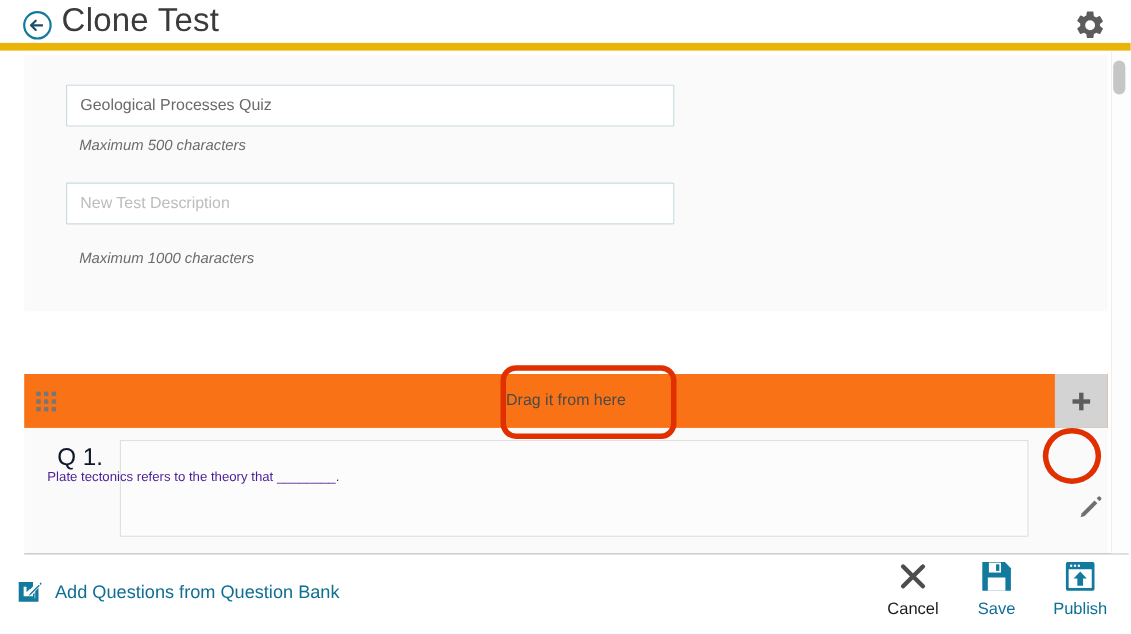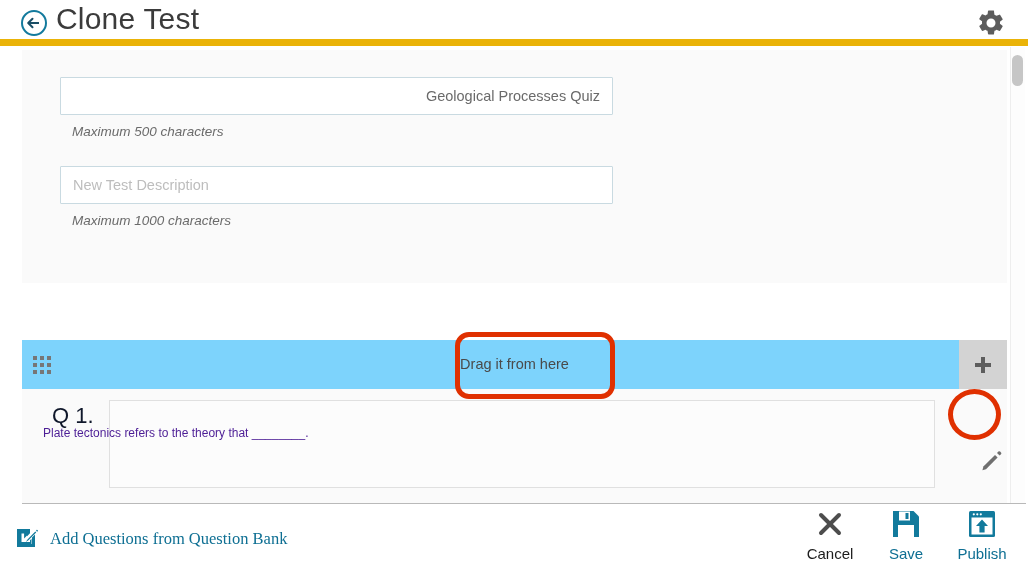--- a/index.html
+++ b/index.html
@@ -63,47 +63,47 @@
     background: #ffffff;
     box-sizing: border-box;
     font-family: "Liberation Sans", sans-serif;
     font-size: 14.5px;
     color: #6a6a6a;
     padding: 0 12px;
     outline: none;
     border-radius: 1px;
   }
   .field-input::placeholder { color: #bdbdbd; }
-  #title-field { top: 27px; text-align: right; }
+  #title-field { top: 27px; }
   #desc-field  { top: 116px; }
   .helper-text {
     position: absolute;
     left: 38px;
     font-size: 13.5px;
     font-style: italic;
     color: #6b6b6b;
     font-family: "Liberation Sans", sans-serif;
     margin-left: 12px;
   }
   #title-helper { top: 74px; }
-  #desc-helper  { top: 163px; text-align: center; }
+  #desc-helper  { top: 177px; text-align: center; }
 
   
   .questions-panel {
     position: absolute;
     left: 22px; top: 340px;
     width: 985px; height: 163px;
     background: #fafafa;
     box-sizing: border-box;
   }
   .drag-bar {
     position: absolute;
     left: 0; top: 0;
     width: 985px; height: 49px;
-    background: #7dd3fc;
+    background: #f97316;
   }
   .drag-handle {
     position: absolute;
     left: 11px; top: 16px;
     width: 18px; height: 18px;
     cursor: move;
   }
   .drag-handle span {
     position: absolute;
     width: 4px; height: 4px;
@@ -191,21 +191,20 @@
     left: 22px; top: 503px;
     width: 1004px; height: 1px;
     background: #b9b9b9;
   }
   .bank-link {
     position: absolute;
     left: 16px; top: 526px;
     display: flex;
     align-items: center;
     cursor: pointer;
-    font-family: Liberation Serif, serif;
   }
   .bank-link .label {
     margin-left: 12px;
     font-size: 16.5px;
     color: #0e6f93;
   }
   .actions {
     position: absolute;
     right: 18px; top: 508px;
     display: flex;

